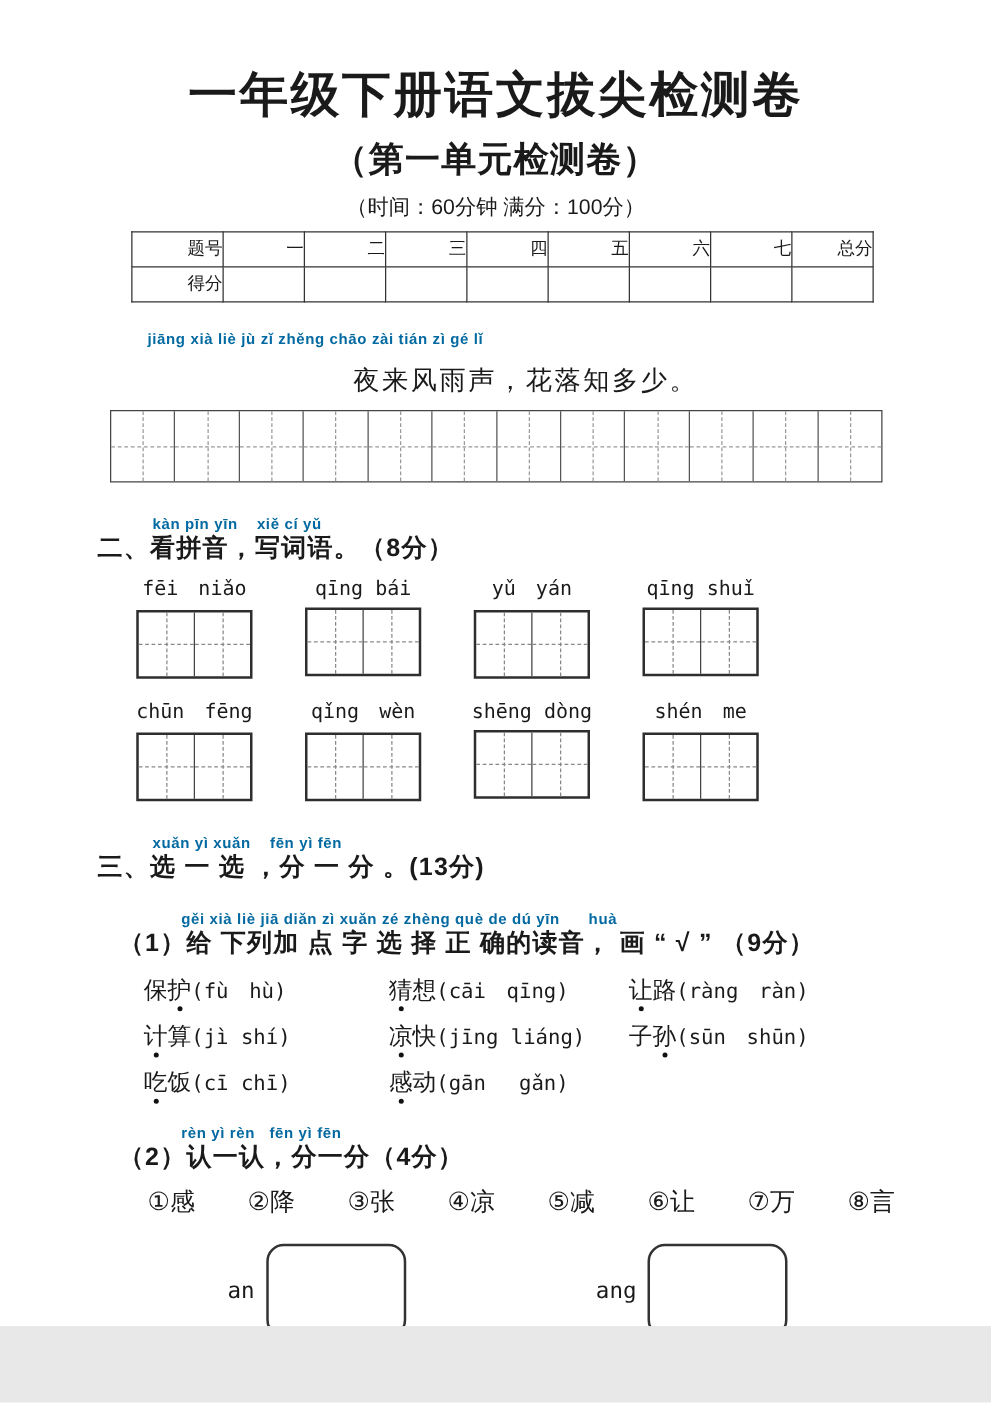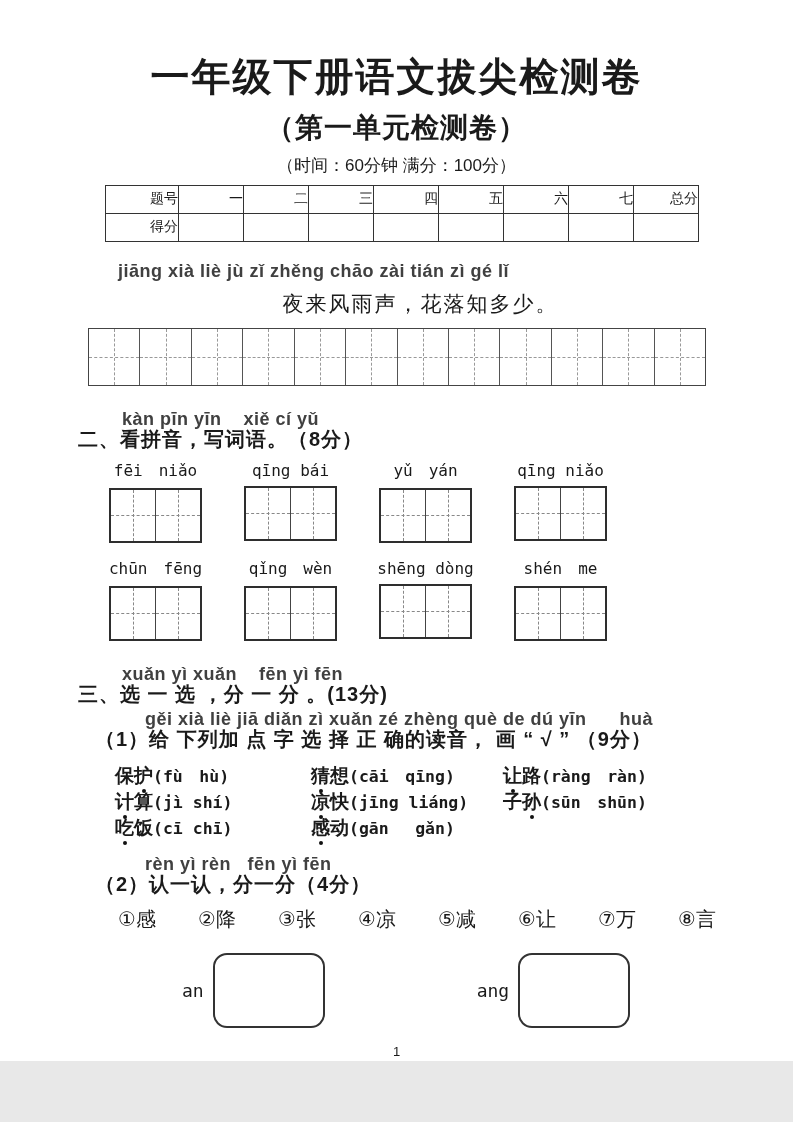--- a/index.html
+++ b/index.html
@@ -10,41 +10,41 @@
   
   .title{margin:56px 0 0;text-align:center;font-size:39px;font-weight:bold;letter-spacing:2px;line-height:1.1;}
   .subtitle{margin:10px 0 0;text-align:center;font-size:28px;font-weight:bold;letter-spacing:1px;}
   .meta{margin:7px 0 0;text-align:center;font-size:17px;}
   
   table.score{border-collapse:collapse;margin:8px 0 0 105px;}
   table.score td{border:1.5px solid #333;height:27px;text-align:right;font-size:14px;padding:0;}
   table.score td.lblcol{width:72px;}
   table.score td.num{width:64px;}
   
-  .pinyin{font-size:18px;font-weight:bold;letter-spacing:0.5px;white-space:pre;line-height:14px;color:#404040;}
+  .pinyin{font-size:12px;font-weight:bold;letter-spacing:0.5px;white-space:pre;line-height:14px;color:#0369a1;margin-top:20px;}
   .sec-heading{font-size:20px;font-weight:bold;line-height:27px;letter-spacing:1px;}
   .ml78{margin-left:78px;} .ml95{margin-left:95px;} .ml118{margin-left:118px;} .ml122{margin-left:122px;} .ml145{margin-left:145px;}
   
   .sentence{margin-top:12px;text-align:center;font-size:21px;letter-spacing:2px;padding-left:48px;}
   .tzg-row{display:flex;margin:10px 0 0 88px;width:618px;height:58px;border:1.5px solid #444;box-sizing:border-box;}
   .tzg-cell{flex:1;position:relative;border-right:1px solid #555;}
   .tzg-cell:last-child{border-right:none;}
   .tzg-cell::before{content:"";position:absolute;left:50%;top:0;bottom:0;border-left:1px dashed #999;}
   .tzg-cell::after{content:"";position:absolute;top:50%;left:0;right:0;border-top:1px dashed #999;}
   
   .py-grid-row{display:flex;margin-left:108px;gap:40px;margin-top:8px;}
   .py-col{width:95px;display:flex;flex-direction:column;align-items:center;}
   .py-label{font-family:"DejaVu Sans Mono","Liberation Mono",monospace;font-size:16px;white-space:pre;margin-bottom:6px;}
   .abox{display:flex;width:93px;height:55px;border:2px solid #2e2e2e;box-sizing:border-box;}
   .abox .sq{flex:1;position:relative;}
   .abox .sq:first-child{border-right:1px solid #444;}
   .abox .sq::before{content:"";position:absolute;left:50%;top:0;bottom:0;border-left:1px dashed #888;}
   .abox .sq::after{content:"";position:absolute;top:50%;left:0;right:0;border-top:1px dashed #888;}
   
-  .word-rows{margin:10px 0 0 115px;display:grid;grid-template-columns:196px 192px auto;font-size:19px;font-weight:bold;}
+  .word-rows{margin:10px 0 0 115px;display:grid;grid-template-columns:196px 192px auto;row-gap:11px;font-size:19px;}
   .word-item{white-space:nowrap;}
   .ch{position:relative;display:inline-block;}
   .ch.dotted::after{content:"";position:absolute;left:50%;transform:translateX(-50%);bottom:-4px;width:4px;height:4px;background:#111;border-radius:50%;}
   .opts{font-family:"DejaVu Sans Mono","Liberation Mono",monospace;font-size:16.5px;white-space:pre;}
   .numbered-row{display:flex;justify-content:space-between;margin:8px 0 0 118px;width:598px;font-size:20px;}
   .fin-row{display:flex;align-items:center;margin:20px 0 0 182px;}
   .fin-label{font-family:"DejaVu Sans Mono","Liberation Mono",monospace;font-size:18px;margin-right:9px;}
   .round-box{width:112px;height:75px;border:2px solid #333;border-radius:14px;box-sizing:border-box;}
   .fin-label.second{margin-left:152px;}
   .page-num{margin-top:16px;text-align:center;font-size:13px;}
@@ -126,21 +126,21 @@
         </div>
     </div>
     <div class="py-col">
       <div class="py-label">yǔ　yán</div>
       <div class="abox">
           <div class="sq"></div>
           <div class="sq"></div>
         </div>
     </div>
     <div class="py-col">
-      <div class="py-label">qīng niǎo</div>
+      <div class="py-label">qīng shuǐ</div>
       <div class="abox">
           <div class="sq"></div>
           <div class="sq"></div>
         </div>
     </div>
   </div>
 
   <div class="py-grid-row mt16">
     <div class="py-col">
       <div class="py-label">chūn　fēng</div>

